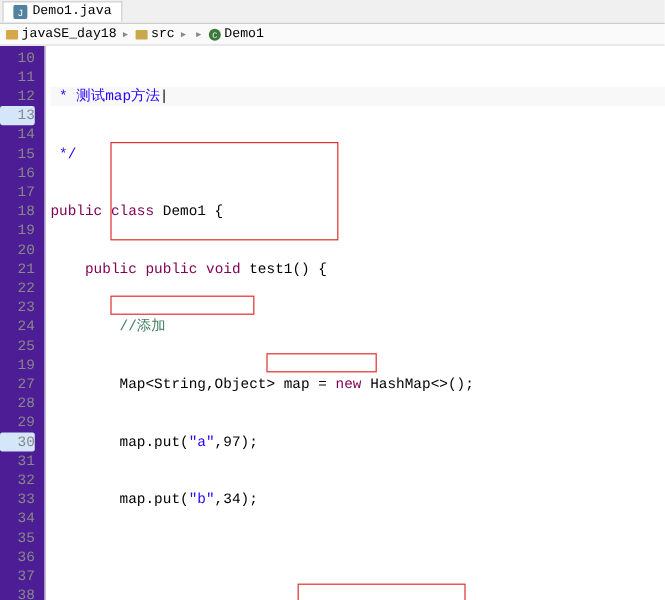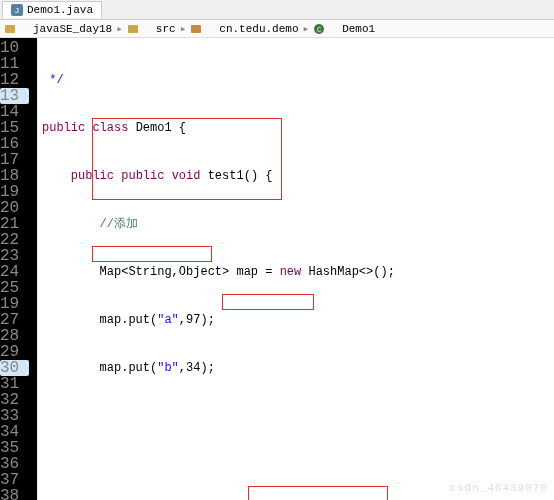--- a/index.html
+++ b/index.html
@@ -1,24 +1,24 @@
 <!DOCTYPE html>
 <html><head>
 <meta charset="utf-8">
 <style>
 *{margin:0;padding:0;box-sizing:border-box}
 body{font-family:Consolas,"Courier New",monospace;font-size:12px;background:#fff;width:554px;height:500px;overflow:hidden;color:#000}
 .tab-bar{background:#f0f0f0;border-bottom:1px solid #ccc;height:20px;display:flex;align-items:center;padding-left:2px}
 .tab{background:#fff;border:1px solid #ccc;border-bottom:none;padding:2px 8px;font-size:11px;display:flex;align-items:center;gap:4px}
 .tab-icon{width:12px;height:12px;display:inline-flex}
 .breadcrumb{background:#fafafa;border-bottom:1px solid #ddd;height:18px;display:flex;align-items:center;padding:0 4px;font-size:11px;gap:2px}
-.bc-item{display:flex;align-items:center;gap:17px}
+.bc-item{display:flex;align-items:center;gap:2px}
 .bc-sep{color:#888;margin:0 2px}
 .editor{display:flex;height:calc(500px - 38px);overflow:auto;background:#fff;position:relative}
-.gutter{background:#000000;border-right:1px solid #e8e8e8;width:38px;padding-right:8px;color:#888;font-size:16px;line-height:16px;flex-shrink:0;padding-top:2px}
+.gutter{background:#4c1d95;border-right:1px solid #e8e8e8;width:38px;text-align:right;padding-right:8px;color:#888;font-size:12px;line-height:16px;flex-shrink:0;padding-top:2px}
 .gutter div{height:16px}
 .marker{background:#d4e6f9;border-radius:2px}
 .code{flex:1;line-height:16px;padding-top:2px;padding-left:4px;white-space:pre;position:relative}
 .line{height:16px;position:relative}
 .kw{color:#7f0055;font-weight:normal}
 .str{color:#2a00ff}
 .com{color:#3f7f5f}
 .hl{color:#2a00ff}
 .cursor-line{background:#f8f8f8}
 .redbox{position:absolute;border:1.5px solid #e03030;pointer-events:none}
@@ -47,26 +47,20 @@
       <span>javaSE_day18</span>
     </span>
   <span class="bc-sep">▸</span>
   <span class="bc-item">
       <svg width="12" height="12">
         <rect width="10" height="8" y="2" x="1" fill="#c9a849" rx="1"></rect>
       </svg>
       <span>src</span>
     </span>
   <span class="bc-sep">▸</span>
-  <span class="bc-item">
-      <svg width="12" height="12">
-        <rect width="10" height="8" y="2" x="1" fill="#c9893d" rx="1"></rect>
-      </svg>
-      <span>cn.tedu.demo</span>
-    </span>
   <span class="bc-sep">▸</span>
   <span class="bc-item">
       <svg width="12" height="12">
         <circle cx="6" cy="6" r="5" fill="#3b7a3b"></circle>
         <text x="6" y="9" font-size="7" fill="#fff" text-anchor="middle">C</text>
       </svg>
       <span>Demo1</span>
     </span>
 </div>
 
@@ -97,20 +91,21 @@
     <div>32</div>
     <div>33</div>
     <div>34</div>
     <div>35</div>
     <div>36</div>
     <div>37</div>
     <div>38</div>
 
   </div>
   <div class="code">
+    <div class="line cursor-line"><span class="hl"> * </span><span class="hl">测试map方法</span><span>|</span></div>
     <div class="line"><span class="hl"> */</span></div>
     <div class="line"><span class="kw">public</span> <span class="kw">class</span> Demo1 {</div>
     <div class="line">    <span class="kw">public</span> <span class="kw">public</span> <span class="kw">void</span> test1() {</div>
     <div class="line">        <span class="com">//添加</span></div>
     <div class="line">        Map&lt;String,Object&gt; map = <span class="kw">new</span> HashMap&lt;&gt;();</div>
     <div class="line">        map.put(<span class="str">"a"</span>,97);</div>
     <div class="line">        map.put(<span class="str">"b"</span>,34);</div>
     
     
     
@@ -130,15 +125,14 @@
     
     
     
     
     
 
     <div class="redbox" style="left:54px;top:80px;width:190px;height:82px"></div>
     <div class="redbox" style="left:54px;top:208px;width:120px;height:16px"></div>
     <div class="redbox" style="left:184px;top:256px;width:92px;height:16px"></div>
     <div class="redbox" style="left:210px;top:448px;width:140px;height:16px"></div>
-    <div class="watermark">csdn_46439070</div>
   </div>
 </div>
 
 </body></html>

